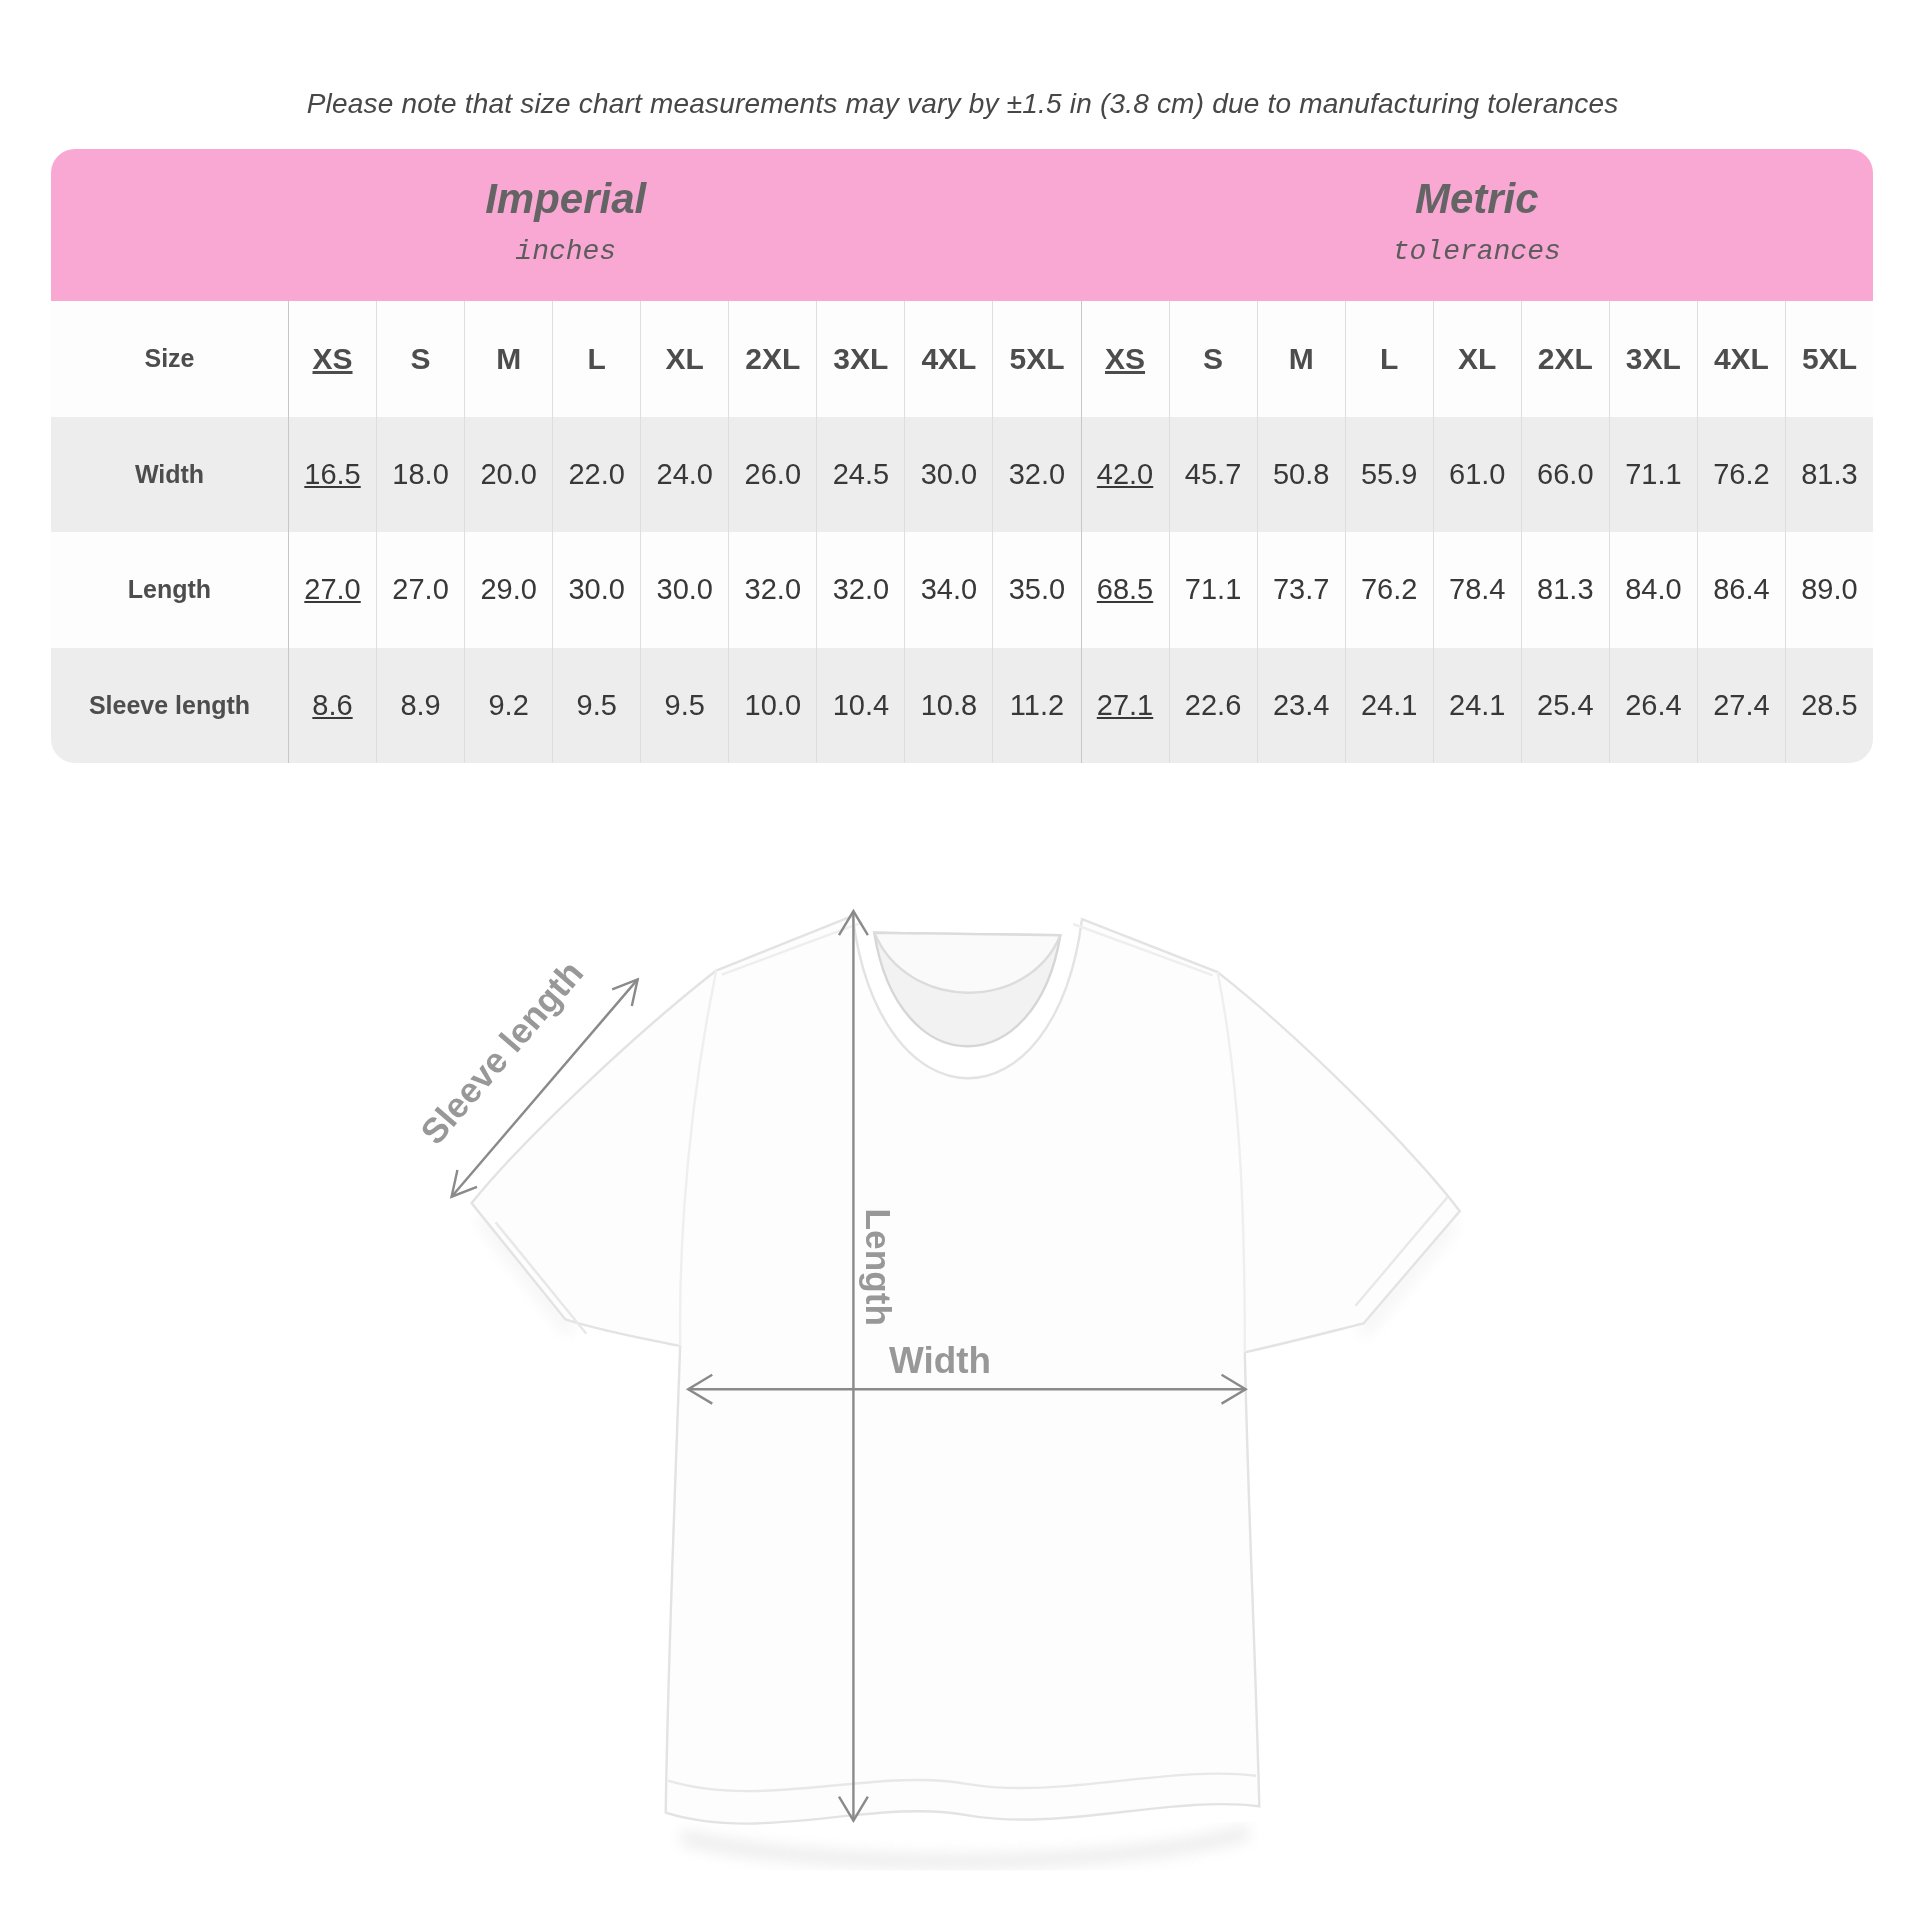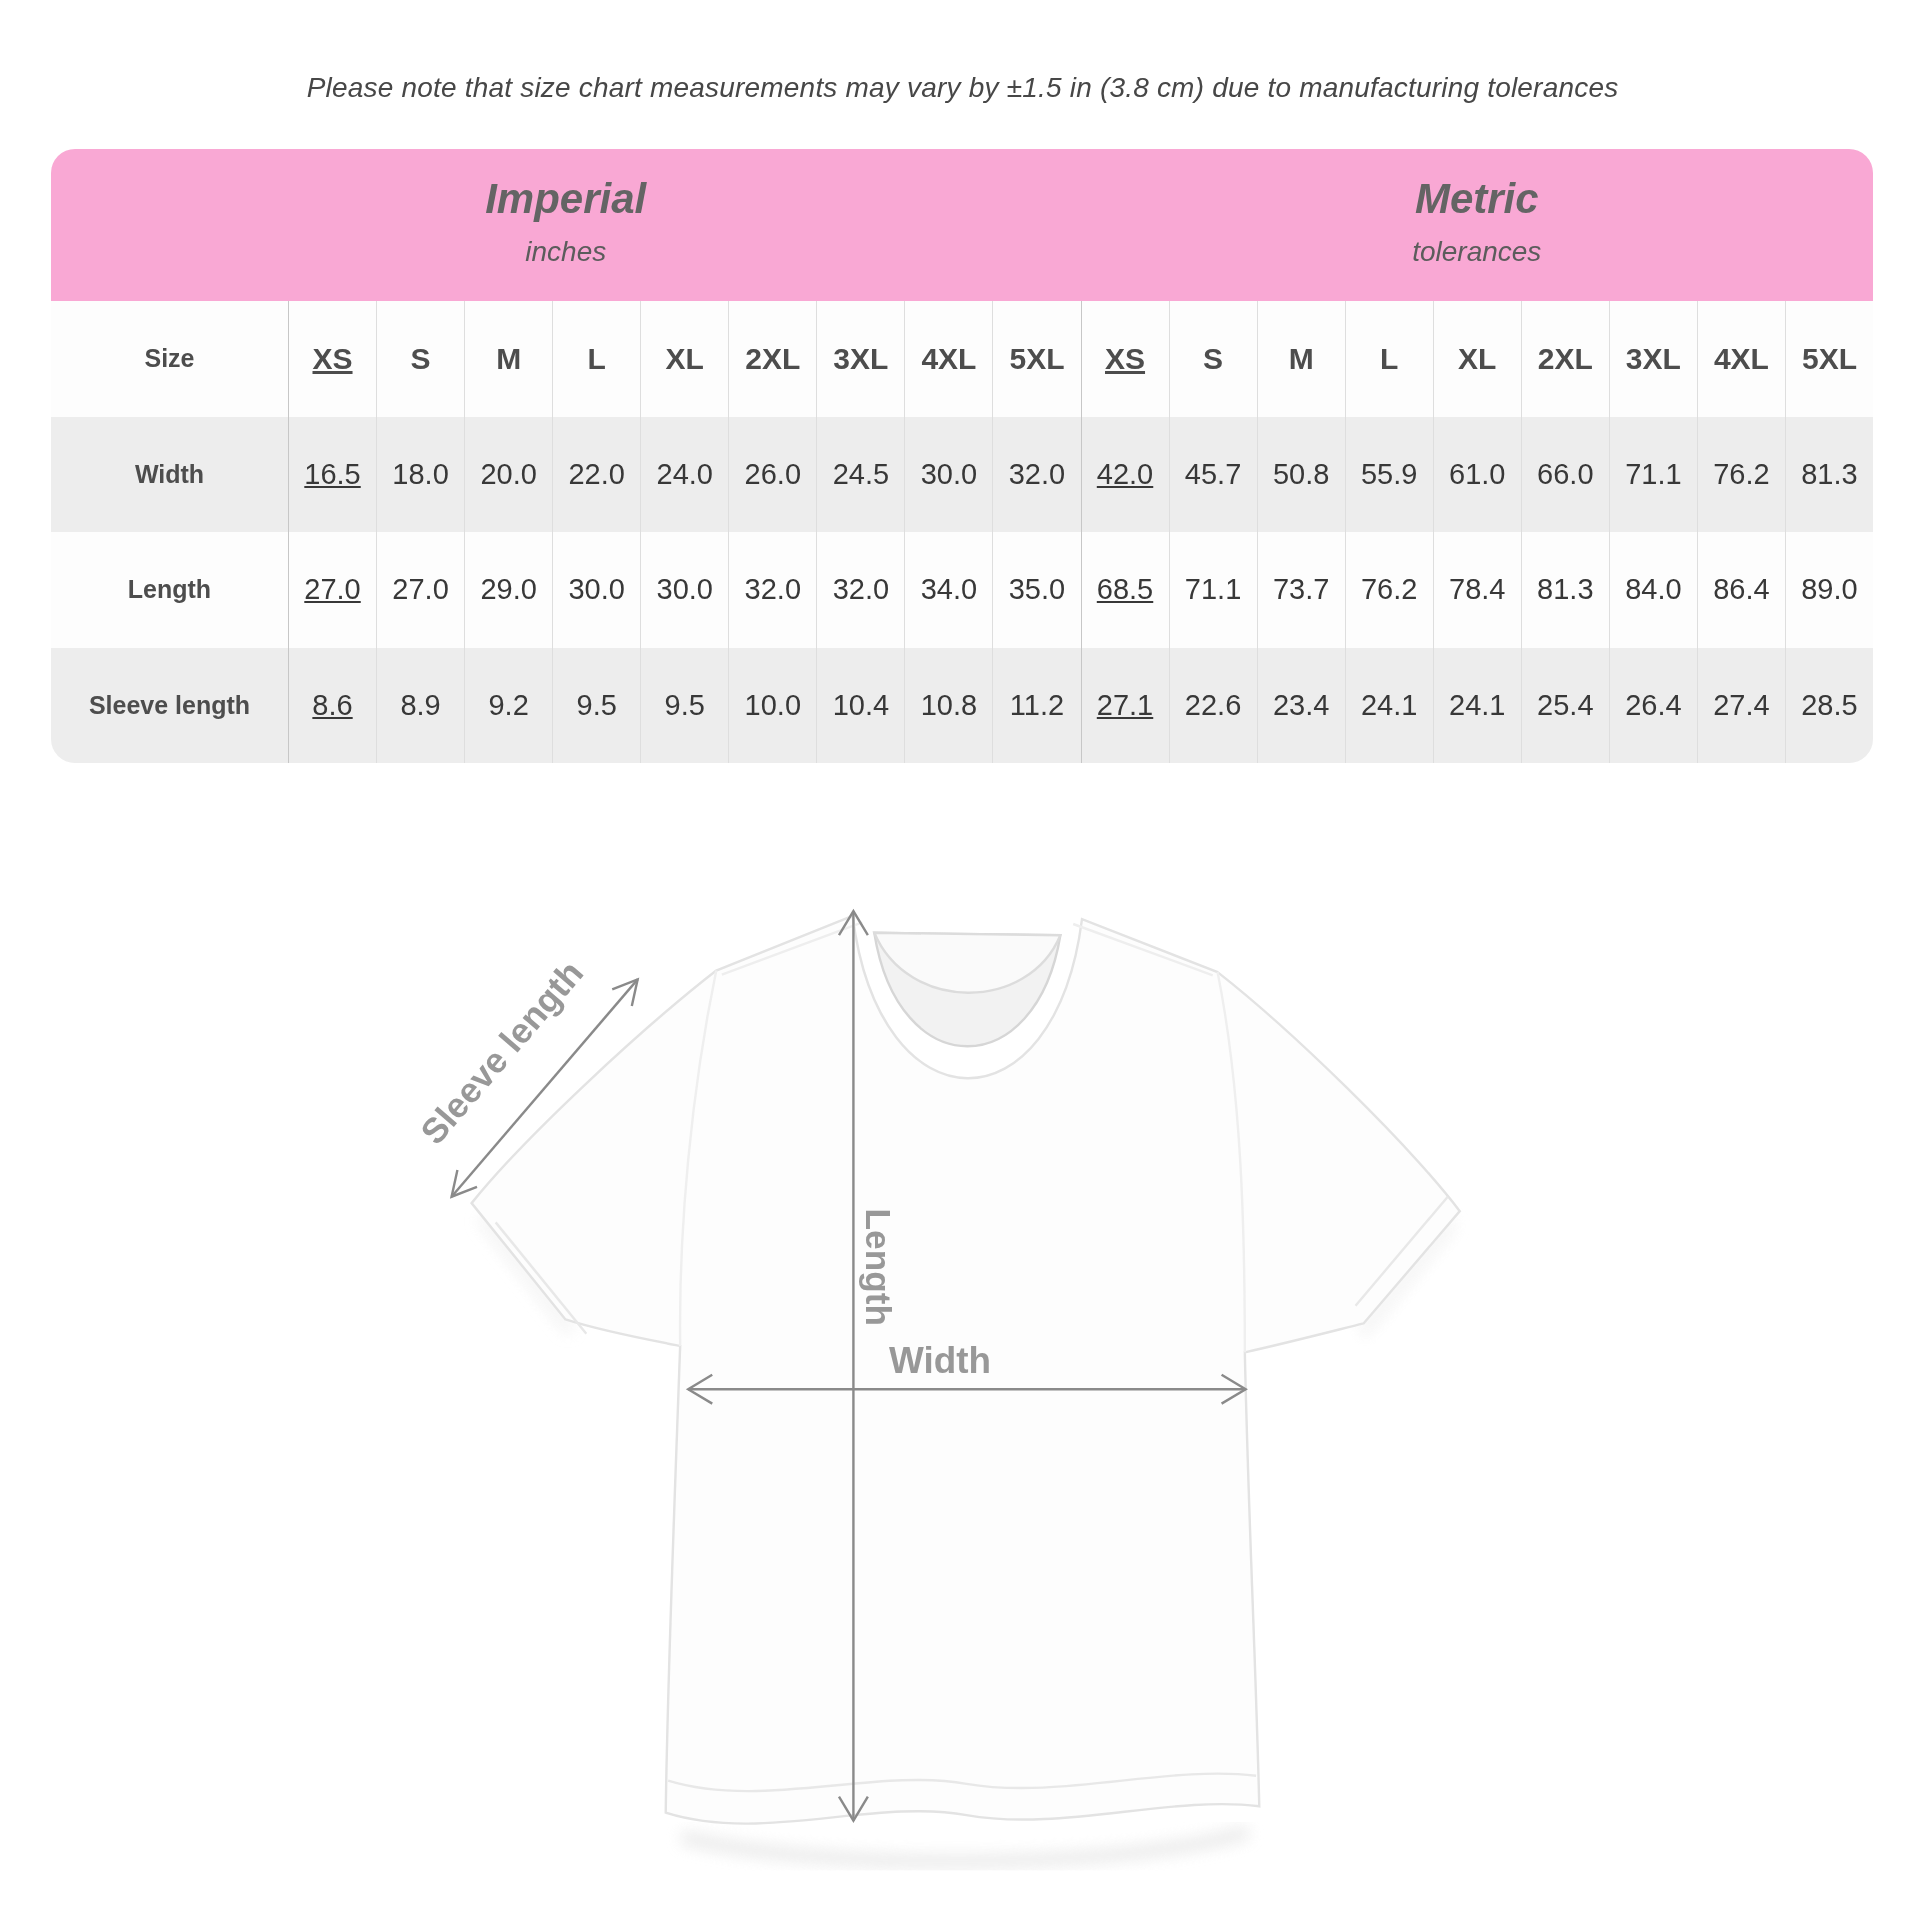--- a/index.html
+++ b/index.html
@@ -2,39 +2,39 @@
 <html style="font-size:13px"><head>
 <meta charset="utf-8">
 <style>
   html,body{margin:0;padding:0;background:#ffffff;}
   #canvas{
     position:relative;width:1925px;height:1925px;background:#ffffff;overflow:hidden;
     font-family:"Liberation Sans","DejaVu Sans",sans-serif;
   }
   
   .note{
-    position:absolute;top:72px;left:0;width:1925px;text-align:center;
+    position:absolute;top:88px;left:0;width:1925px;text-align:center;
     font-size:28px;font-style:italic;color:#474747;letter-spacing:0.2px;
   }
   
   .table-wrap{
     position:absolute;left:51px;top:149px;width:1822px;height:614px;
     border-radius:24px;overflow:hidden;background:#fdfdfd;
   }
   .grid{
     display:grid;width:100%;height:100%;
     grid-template-columns:237px repeat(18,1fr);
     grid-template-rows:152px repeat(4,1fr);
   }
   .unit-header{
     background:#f9a8d4;display:flex;flex-direction:column;align-items:center;
     justify-content:center;gap:13px;padding-bottom:8px;
   }
   .unit-header .u-title{font-size:42px;font-weight:bold;font-style:italic;color:#646464;}
-  .unit-header .u-sub{font-size:28px;font-style:italic;color:#5c5c5c;}
+  .unit-header .u-sub{font-size:28px;font-style:italic;color:#5c5c5c;font-family:Liberation Mono, monospace;}
   .span-imperial{grid-column:1/11;}
   .span-metric{grid-column:11/20;text-align:center;}
   .cell{
     display:flex;align-items:center;justify-content:center;
     font-size:29px;color:#383838;background:transparent;
   }
   .cell.band{background:#ededed;}
   .cell.head{font-weight:bold;color:#4d4d4d;font-size:30px;}
   .cell.rowlabel{font-weight:bold;color:#4d4d4d;font-size:25px;}
   .sep-light{border-left:1.6px solid #dedede;}

